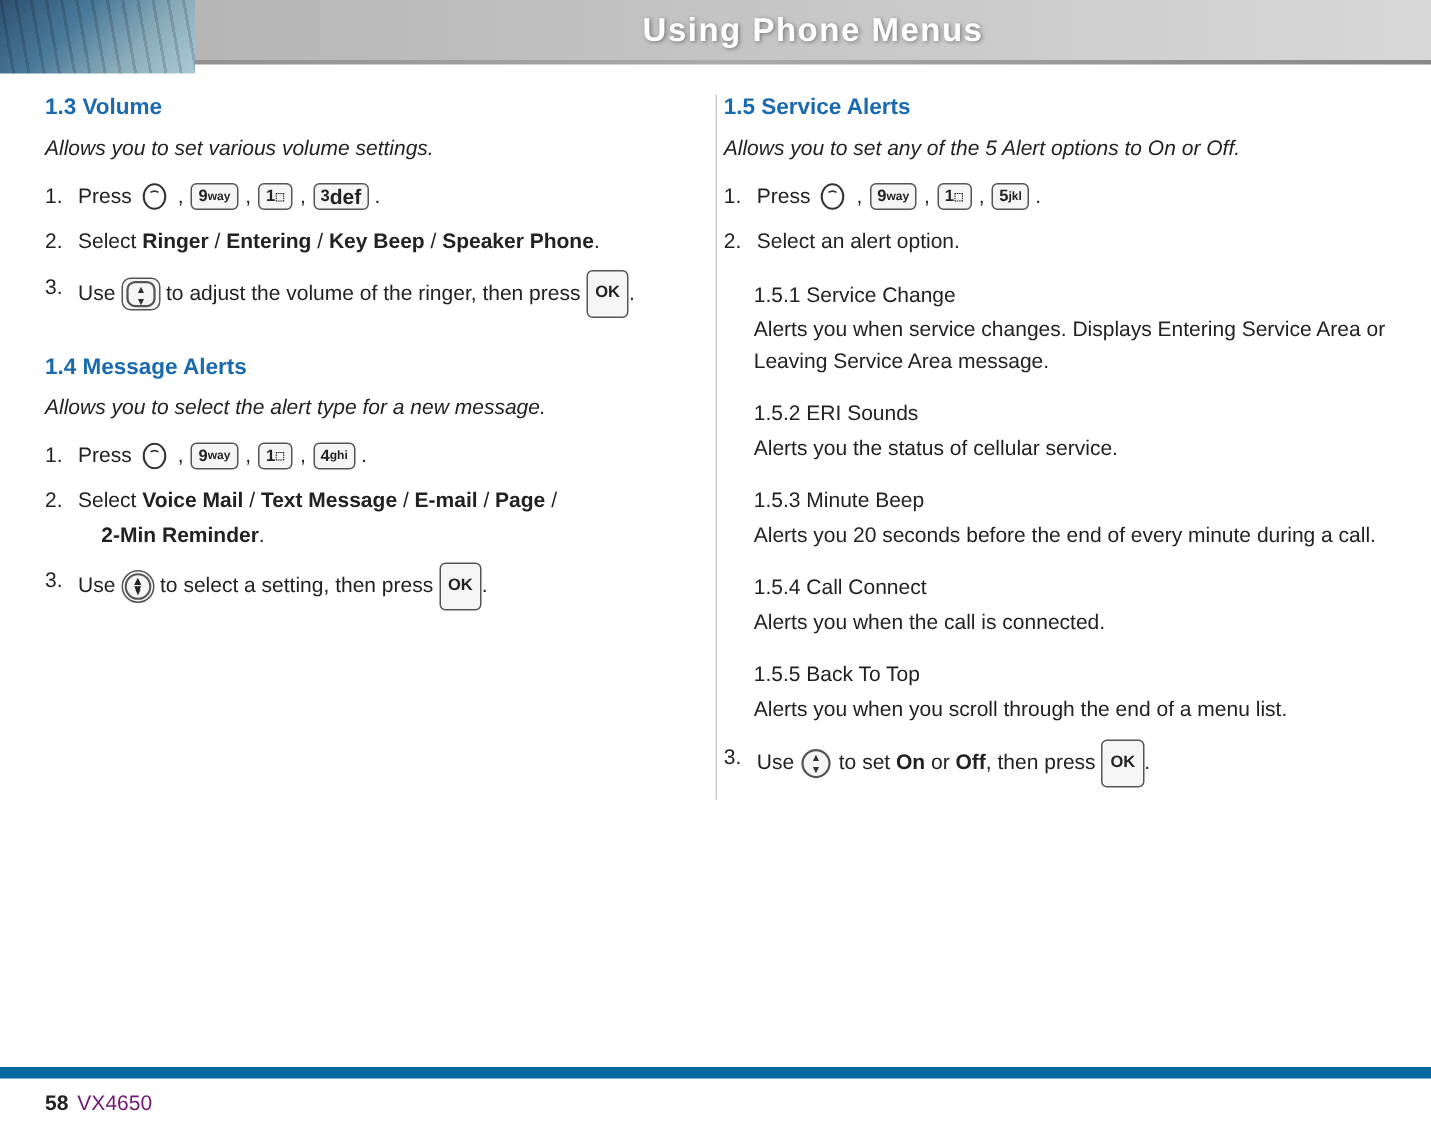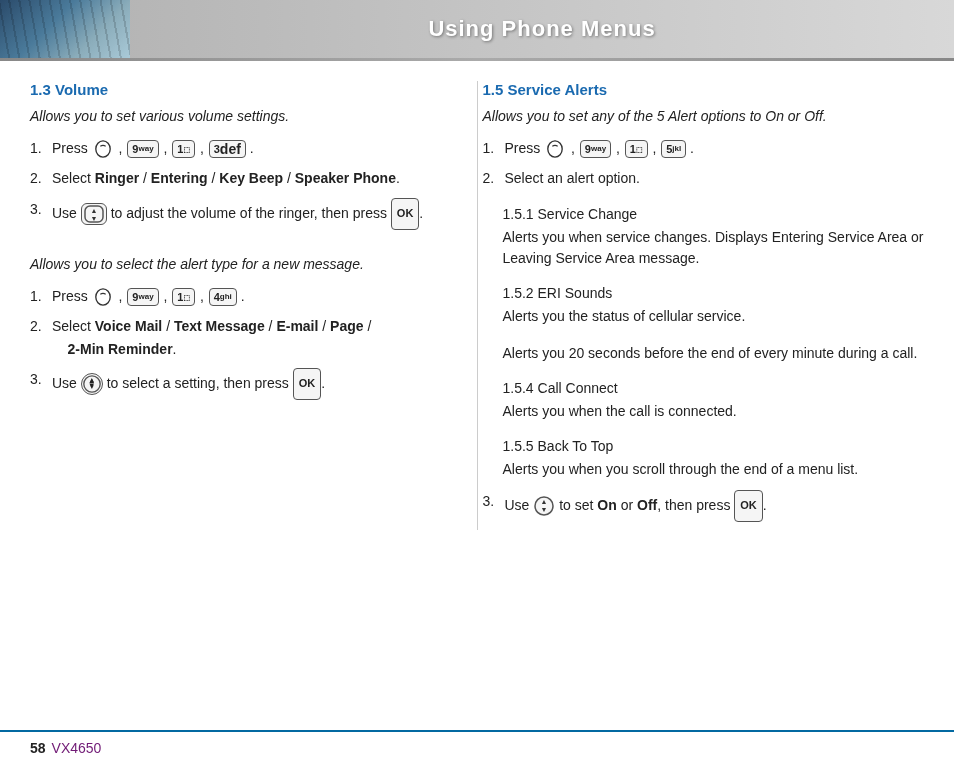--- a/index.html
+++ b/index.html
@@ -11,21 +11,21 @@
       background: #fff;
       width: 954px;
       min-height: 764px;
     }
 
     
     .header {
       display: flex;
       align-items: center;
       background: linear-gradient(to right, #b0b0b0, #d8d8d8);
-      height: 58px;
+      height: 40px;
       padding-left: 0;
     }
 
     .header-image {
       width: 130px;
       height: 58px;
       background: linear-gradient(135deg, #2a4a6a 0%, #4a7a9a 40%, #8aacba 70%, #aacad8 100%);
       display: flex;
       align-items: center;
       justify-content: center;
@@ -209,24 +209,24 @@
     }
 
     .subsection-desc {
       line-height: 1.5;
       margin-bottom: 5px;
     }
 
     
     .footer {
       position: fixed;
-      bottom: 0;
+      bottom: 13px;
       left: 0;
       width: 954px;
-      border-top: 2px solid #0369a1;
+      border-top: 8px solid #0369a1;
       padding: 8px 30px;
       display: flex;
       align-items: flex-end;
       background: #fff;
     }
 
     .footer-page {
       font-weight: bold;
       font-size: 14px;
       margin-right: 6px;
@@ -296,20 +296,21 @@
               <text x="11" y="9" text-anchor="middle" font-size="7" fill="#333">▲</text>
               <text x="11" y="17" text-anchor="middle" font-size="7" fill="#333">▼</text>
             </svg>
           </span>
           to adjust the volume of the ringer, then press <span class="key-ok">OK</span>.
         </span>
       </div>
     </div>
 
     <div class="section" style="margin-top: 24px;">
+      <div class="section-title">1.4 Message Alerts</div>
       <div class="section-desc">Allows you to select the alert type for a new message.</div>
 
       <div class="step">
         <span class="step-num">1.</span>
         <span class="step-content">
           Press
           <span class="key-phone">
             <svg viewBox="0 0 20 20" fill="none" stroke="#333" stroke-width="1.5">
               <ellipse cx="10" cy="10" rx="8" ry="9"></ellipse>
               <path d="M7 7 Q10 5 13 7" stroke="#333" stroke-width="1.2" fill="none"></path>
@@ -389,20 +390,21 @@
         <div class="subsection-title">1.5.1 Service Change</div>
         <div class="subsection-desc">Alerts you when service changes. Displays Entering Service Area or Leaving Service Area message.</div>
       </div>
 
       <div class="subsection" style="padding-left:20px;">
         <div class="subsection-title">1.5.2 ERI Sounds</div>
         <div class="subsection-desc">Alerts you the status of cellular service.</div>
       </div>
 
       <div class="subsection" style="padding-left:20px;">
+        <div class="subsection-title">1.5.3 Minute Beep</div>
         <div class="subsection-desc">Alerts you 20 seconds before the end of every minute during a call.</div>
       </div>
 
       <div class="subsection" style="padding-left:20px;">
         <div class="subsection-title">1.5.4 Call Connect</div>
         <div class="subsection-desc">Alerts you when the call is connected.</div>
       </div>
 
       <div class="subsection" style="padding-left:20px;">
         <div class="subsection-title">1.5.5 Back To Top</div>

